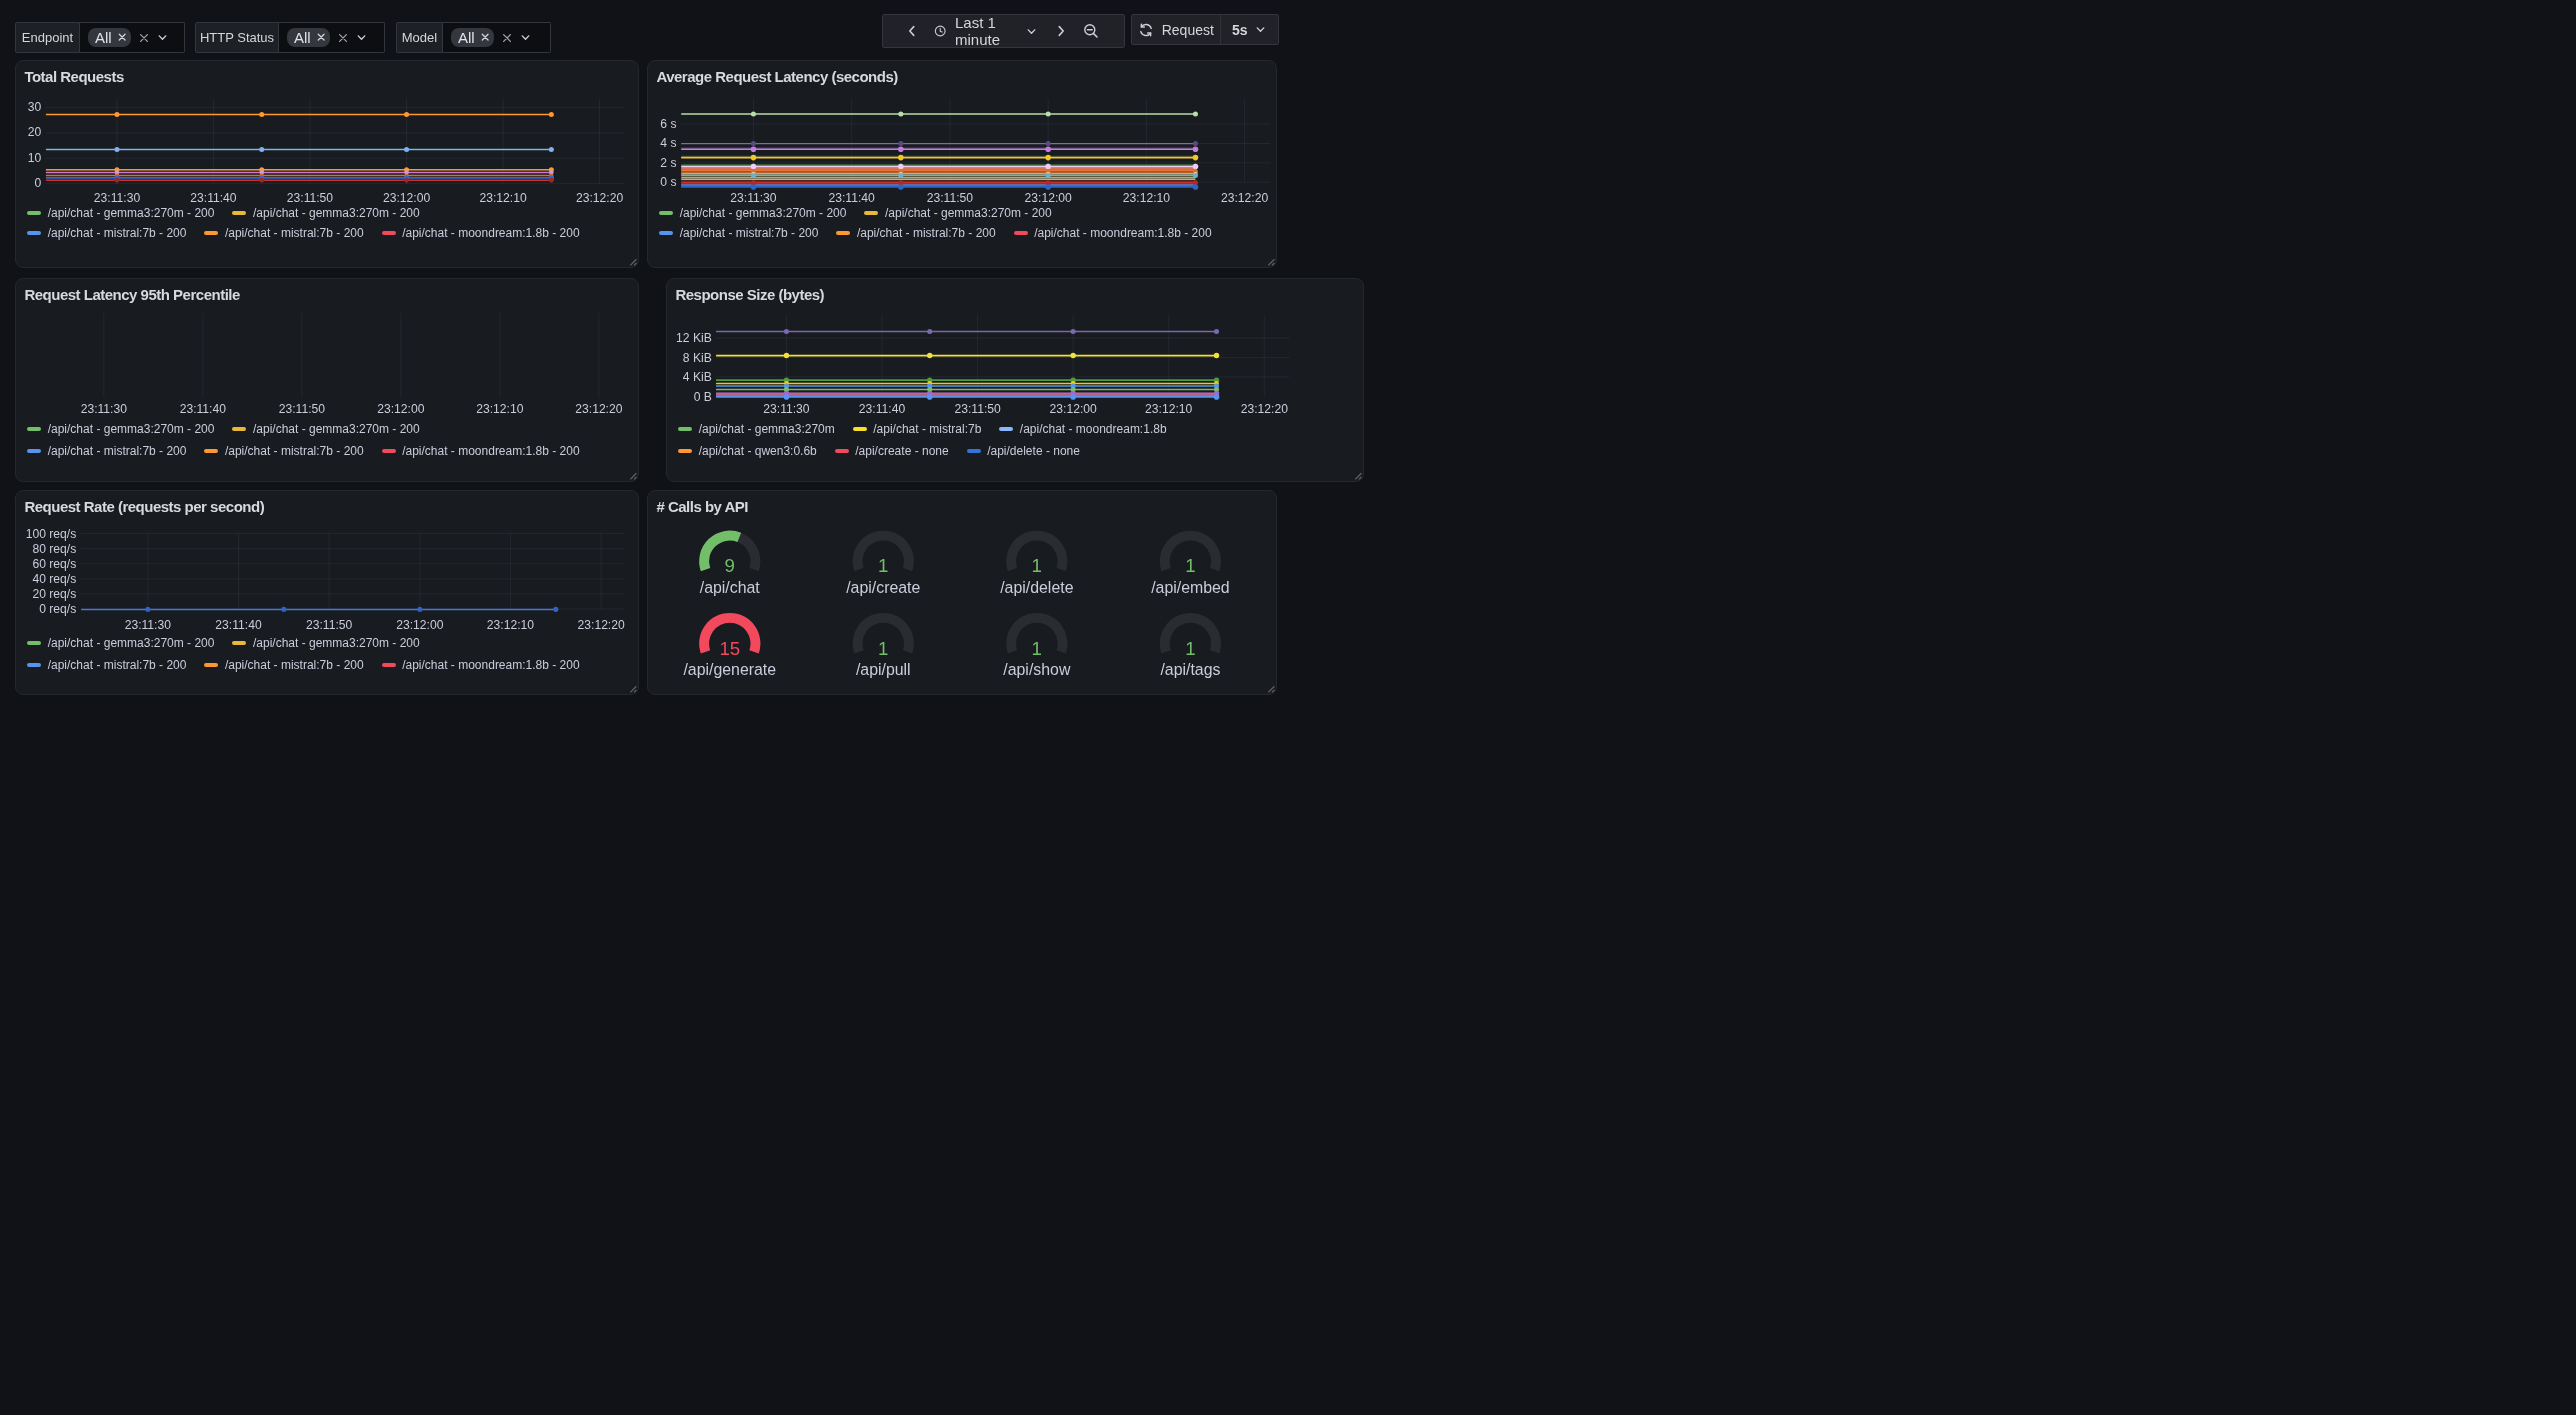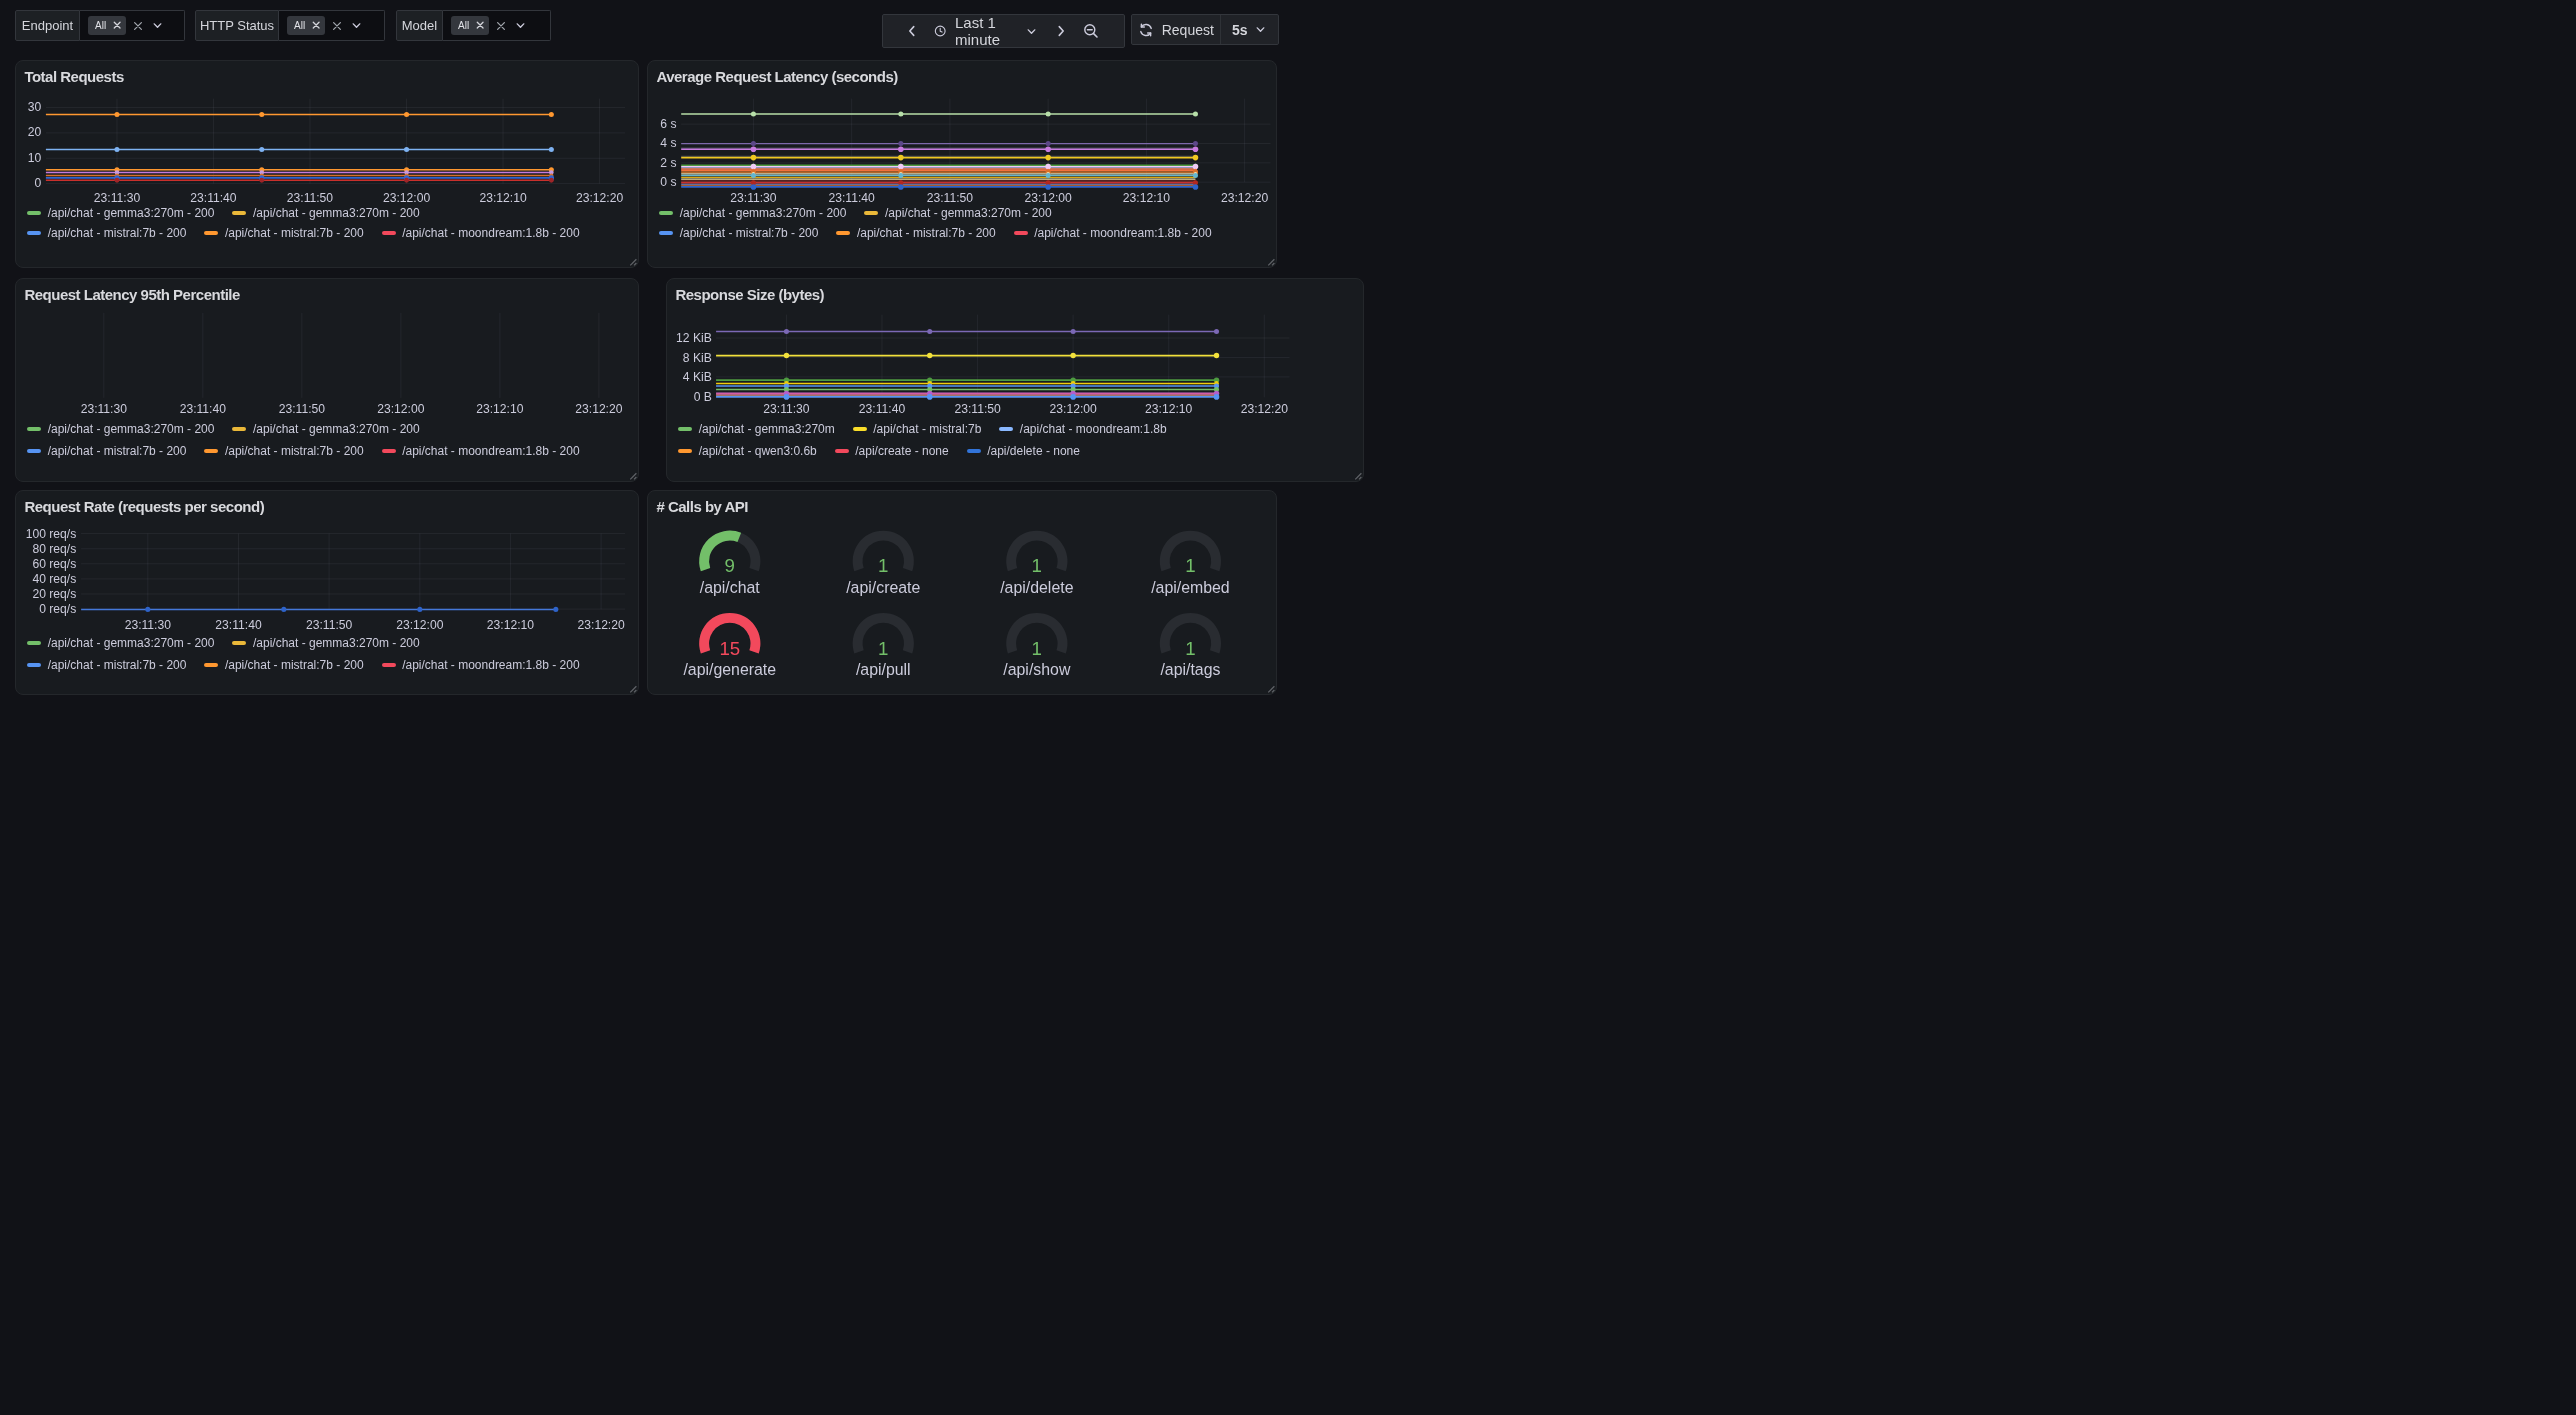--- a/index.html
+++ b/index.html
@@ -3,24 +3,24 @@
 <style>
 * { margin:0; padding:0; box-sizing:border-box; }
 html,body { width:1288px; height:708px; background:#111217; font-family:"Liberation Sans", sans-serif; overflow:hidden; }
 .panel { position:absolute; background:#181b1f; border:0.9px solid #24272b; border-radius:8px; }
 .ptitle { position:absolute; left:8.4px; top:6.5px; font-size:15px; font-weight:600; color:#d8d9dd; letter-spacing:-0.5px; }
 .plot { position:absolute; left:0; top:0; }
 .lrow { position:absolute; left:11.2px; height:14px; display:flex; align-items:center; white-space:nowrap; font-size:12px; color:#ccccdc; }
 .li { display:flex; align-items:center; margin-right:18px; }
 .sw { display:inline-block; width:14px; height:4.2px; border-radius:2.3px; margin-right:6.5px; }
 .rsz { position:absolute; right:0.9px; bottom:0.9px; }
-.fgroup { position:absolute; top:10px; height:31px; display:flex; }
+.fgroup { position:absolute; top:22px; height:31px; display:flex; }
 .flabel { height:31px; background:#1d2024; border:0.9px solid #33363c; display:flex; align-items:center; justify-content:center; color:#d5d6dc; font-size:13px; font-weight:500; border-radius:1.9px 0 0 1.9px; }
 .fval { height:31px; background:#0d0e12; border:0.9px solid #33363c; border-left:none; display:flex; align-items:center; padding:0 7.5px; border-radius:0 1.9px 1.9px 0; }
-.chip { display:inline-flex; align-items:center; gap:5.6px; background:#34373d; color:#e2e3e8; font-size:10px; font-weight:500; height:19.6px; padding:0 3.7px 0 7.5px; border-radius:3px; }
+.chip { display:inline-flex; align-items:center; gap:5.6px; background:#34373d; color:#e2e3e8; font-size:15px; font-weight:500; height:19.6px; padding:0 3.7px 0 7.5px; border-radius:8px; }
 .fic { display:inline-flex; align-items:center; margin-left:6.5px; }
 .tbtn { position:absolute; top:14px; height:31px; background:#202227; border:0.9px solid #33363c; border-radius:1.9px; display:flex; align-items:center; justify-content:center; color:#d5d6dc; font-size:14px; }
 text { font-family:"Liberation Sans", sans-serif; }
 </style></head>
 <body>
 <div class="fgroup" style="left:15px;width:170px">
     <div class="flabel" style="width:65px">Endpoint</div>
     <div class="fval" style="width:105px">
       <span class="chip">All <svg width="10.3" height="10.3" viewBox="0 0 16 16" fill="none">
           <path d="M3.5 3.5 L12.5 12.5 M12.5 3.5 L3.5 12.5" stroke="#d4d5db" stroke-width="2" stroke-linecap="round"></path>

